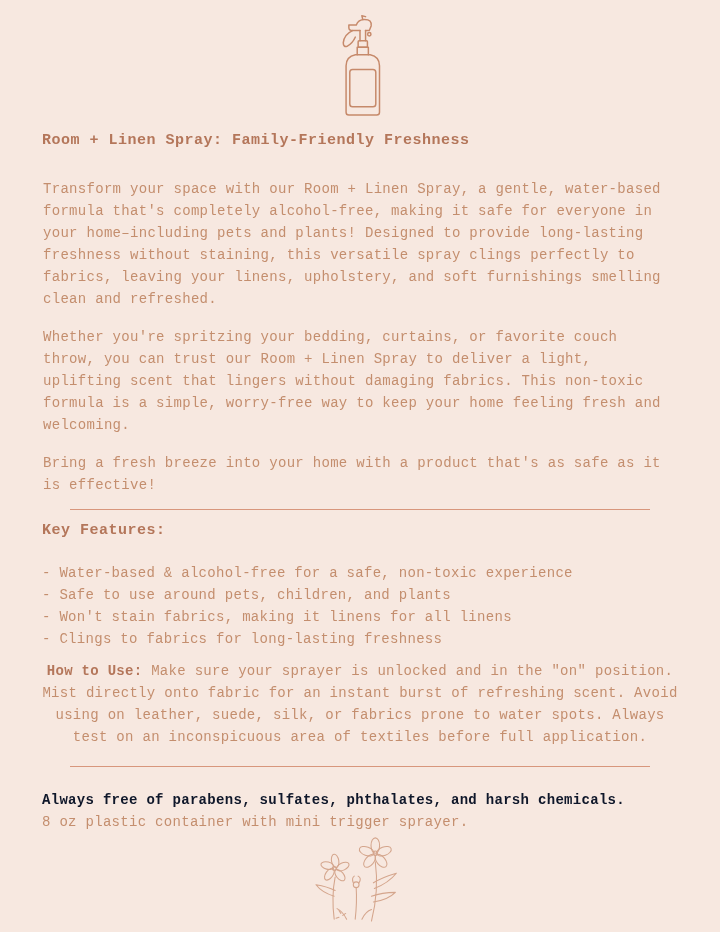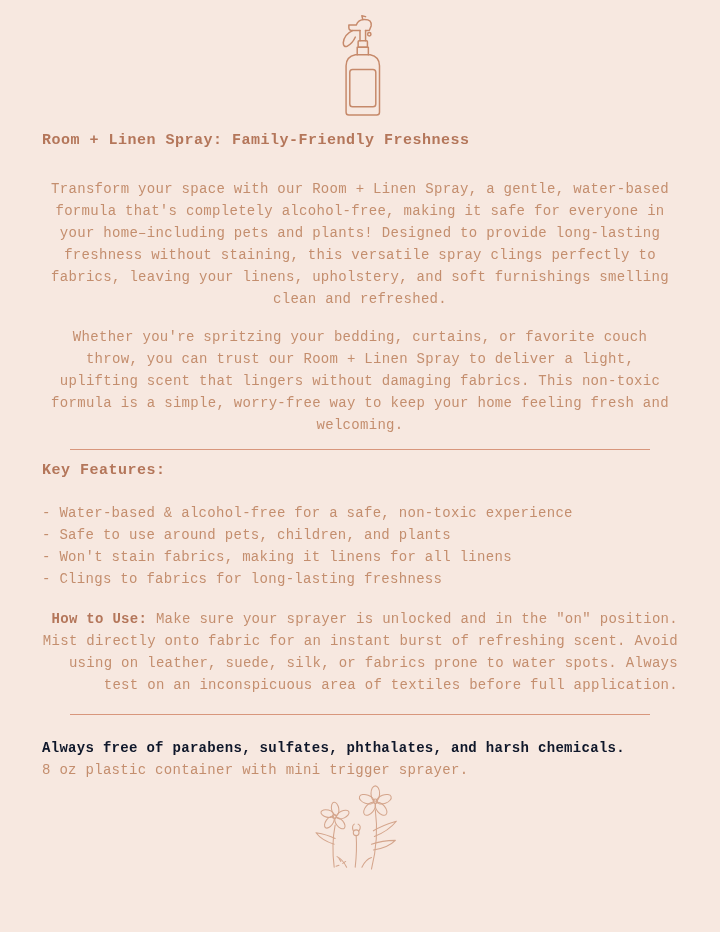--- a/index.html
+++ b/index.html
@@ -27,35 +27,34 @@
   .content { padding: 0 42px; }
   .heading {
     color: #b4765a;
     font-weight: bold;
     font-size: 15px;
     letter-spacing: 0.5px;
     margin: 0;
     line-height: 22px;
   }
   .para-centered {
-    text-align: center;
     max-width: 634px;
     margin: 16px auto 0 auto;
   }
   .para-centered.first { margin-top: 26px; }
   .divider {
     border: none;
     border-top: 1.5px solid #d8967c;
     width: 580px;
     margin: 13px auto 0 auto;
   }
   .section-heading { margin-top: 10px; }
   .feature-list { margin-top: 20px; }
   .feature-line { line-height: 22px; }
-  .how-to { margin-top: 18px; text-align: right; }
+  .how-to { margin-top: 10px; text-align: center; }
   .bold-inline { color: #b4765a; font-weight: bold; }
   .divider-2 { margin-top: 18px; }
   .footer-block { margin-top: 22px; }
   .footer-bold { color: #0f172a; font-weight: bold; }
   .icon-bottom {
     display: flex;
     justify-content: center;
     margin-top: 2px;
   }
 </style>
@@ -91,20 +90,21 @@
   </div>
 
   <div class="content">
 
     <h1 class="heading">Room + Linen Spray: Family-Friendly Freshness</h1>
 
     <p class="para-centered first">Transform your space with our Room + Linen Spray, a gentle, water-based formula that's completely alcohol-free, making it safe for everyone in your home–including pets and plants! Designed to provide long-lasting freshness without staining, this versatile spray clings perfectly to fabrics, leaving your linens, upholstery, and soft furnishings smelling clean and refreshed.</p>
 
     <p class="para-centered">Whether you're spritzing your bedding, curtains, or favorite couch throw, you can trust our Room + Linen Spray to deliver a light, uplifting scent that lingers without damaging fabrics. This non-toxic formula is a simple, worry-free way to keep your home feeling fresh and welcoming.</p>
 
+    <p class="para-centered">Bring a fresh breeze into your home with a product that's as safe as it is effective!</p>
 
     <hr class="divider">
 
     <div class="heading section-heading">Key Features:</div>
 
     <div class="feature-list">
       <div class="feature-line">- Water-based &amp; alcohol-free for a safe, non-toxic experience</div>
       <div class="feature-line">- Safe to use around pets, children, and plants</div>
       <div class="feature-line">- Won't stain fabrics, making it linens for all linens</div>
       <div class="feature-line">- Clings to fabrics for long-lasting freshness</div>

